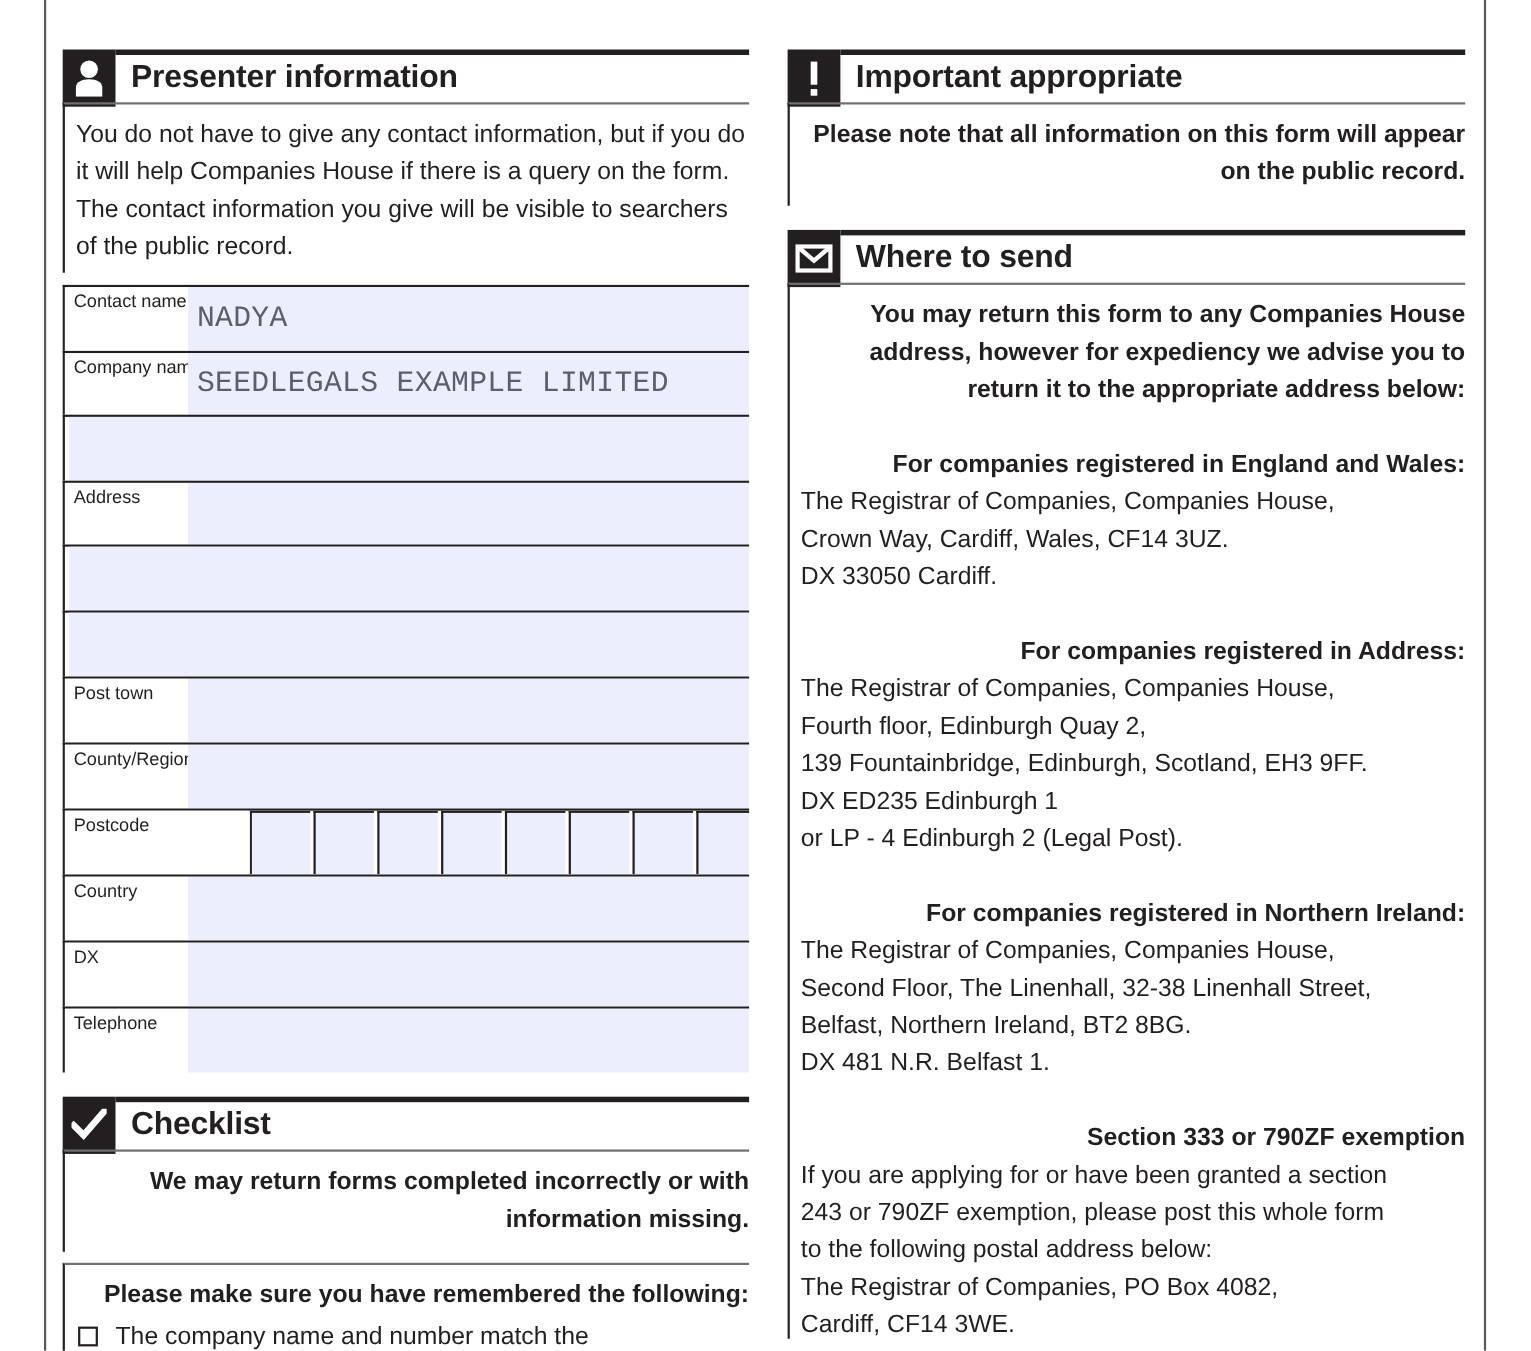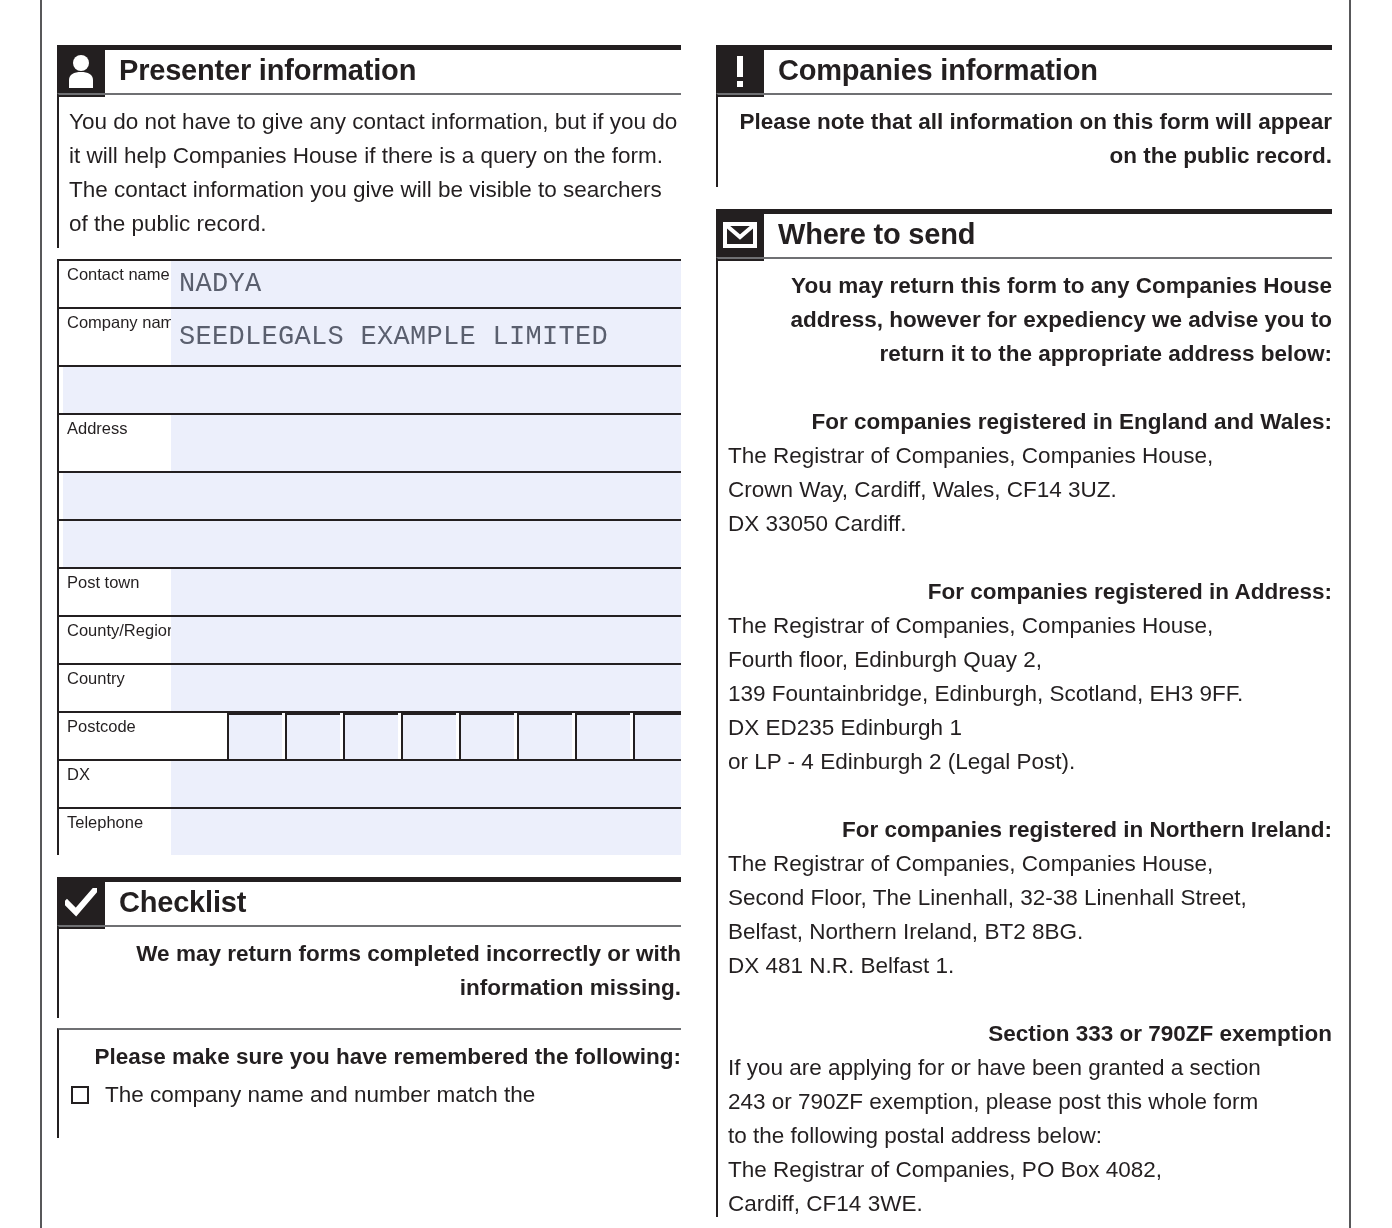--- a/index.html
+++ b/index.html
@@ -77,21 +77,21 @@
     color: #231f20;
   }
   .panel p.b { font-weight: bold; text-align: right; }
   .panel p.spacer { height: 34px; }
 
   
   .field {
     position: relative;
     border-top: 2px solid #231f20;
     border-left: 2px solid #231f20;
-    height: 48px;
+    height: 60px;
     box-sizing: border-box;
     display: flex;
     align-items: stretch;
     background: #ffffff;
   }
   .field .lab {
     width: 112px;
     flex: 0 0 112px;
     font-size: 16.5px;
     line-height: 20px;
@@ -216,39 +216,39 @@
       <div class="field">
         <div class="lab">Post town</div>
         <div class="inp"></div>
       </div>
 
       <div class="field">
         <div class="lab">County/Region</div>
         <div class="inp"></div>
       </div>
 
-      <div class="field">
-        <div class="lab">Country</div>
-        <div class="inp"></div>
-      </div>
-
       <div class="field postcode">
         <div class="lab" style="width:168px;flex:0 0 168px;">Postcode</div>
         <div class="inp">
           <div class="pc-wrap" id="pc-wrap">
               <div class="pc-cell"></div>
               <div class="pc-cell"></div>
               <div class="pc-cell"></div>
               <div class="pc-cell"></div>
               <div class="pc-cell"></div>
               <div class="pc-cell"></div>
               <div class="pc-cell"></div>
               <div class="pc-cell"></div>
             </div>
         </div>
+      </div>
+
+      <div class="field">
+        <div class="lab">Country</div>
+        <div class="inp"></div>
       </div>
 
       <div class="field">
         <div class="lab">DX</div>
         <div class="inp"></div>
       </div>
 
       <div class="field">
         <div class="lab">Telephone</div>
         <div class="inp"></div>
@@ -282,21 +282,21 @@
   <div class="col" id="col-right">
 
     <div class="sec-head" style="margin-top:29px;">
       <div class="rule"></div>
       <div class="iconbox">
         <svg width="14" height="34" viewBox="0 0 14 34" fill="#ffffff">
           <rect x="4" y="2" width="6" height="21"></rect>
           <rect x="4" y="27" width="6" height="6"></rect>
         </svg>
       </div>
-      <div class="title">Companies information</div>
+      <div class="title">Important appropriate</div>
     </div>
 
     <div class="panel" style="height:94px;">
       <p class="b">Please note that all information on this form will appear on the public record.</p>
     </div>
 
     <div class="sec-head" style="margin-top:18px;">
       <div class="rule"></div>
       <div class="iconbox">
         <svg width="34" height="26" viewBox="0 0 34 26">

